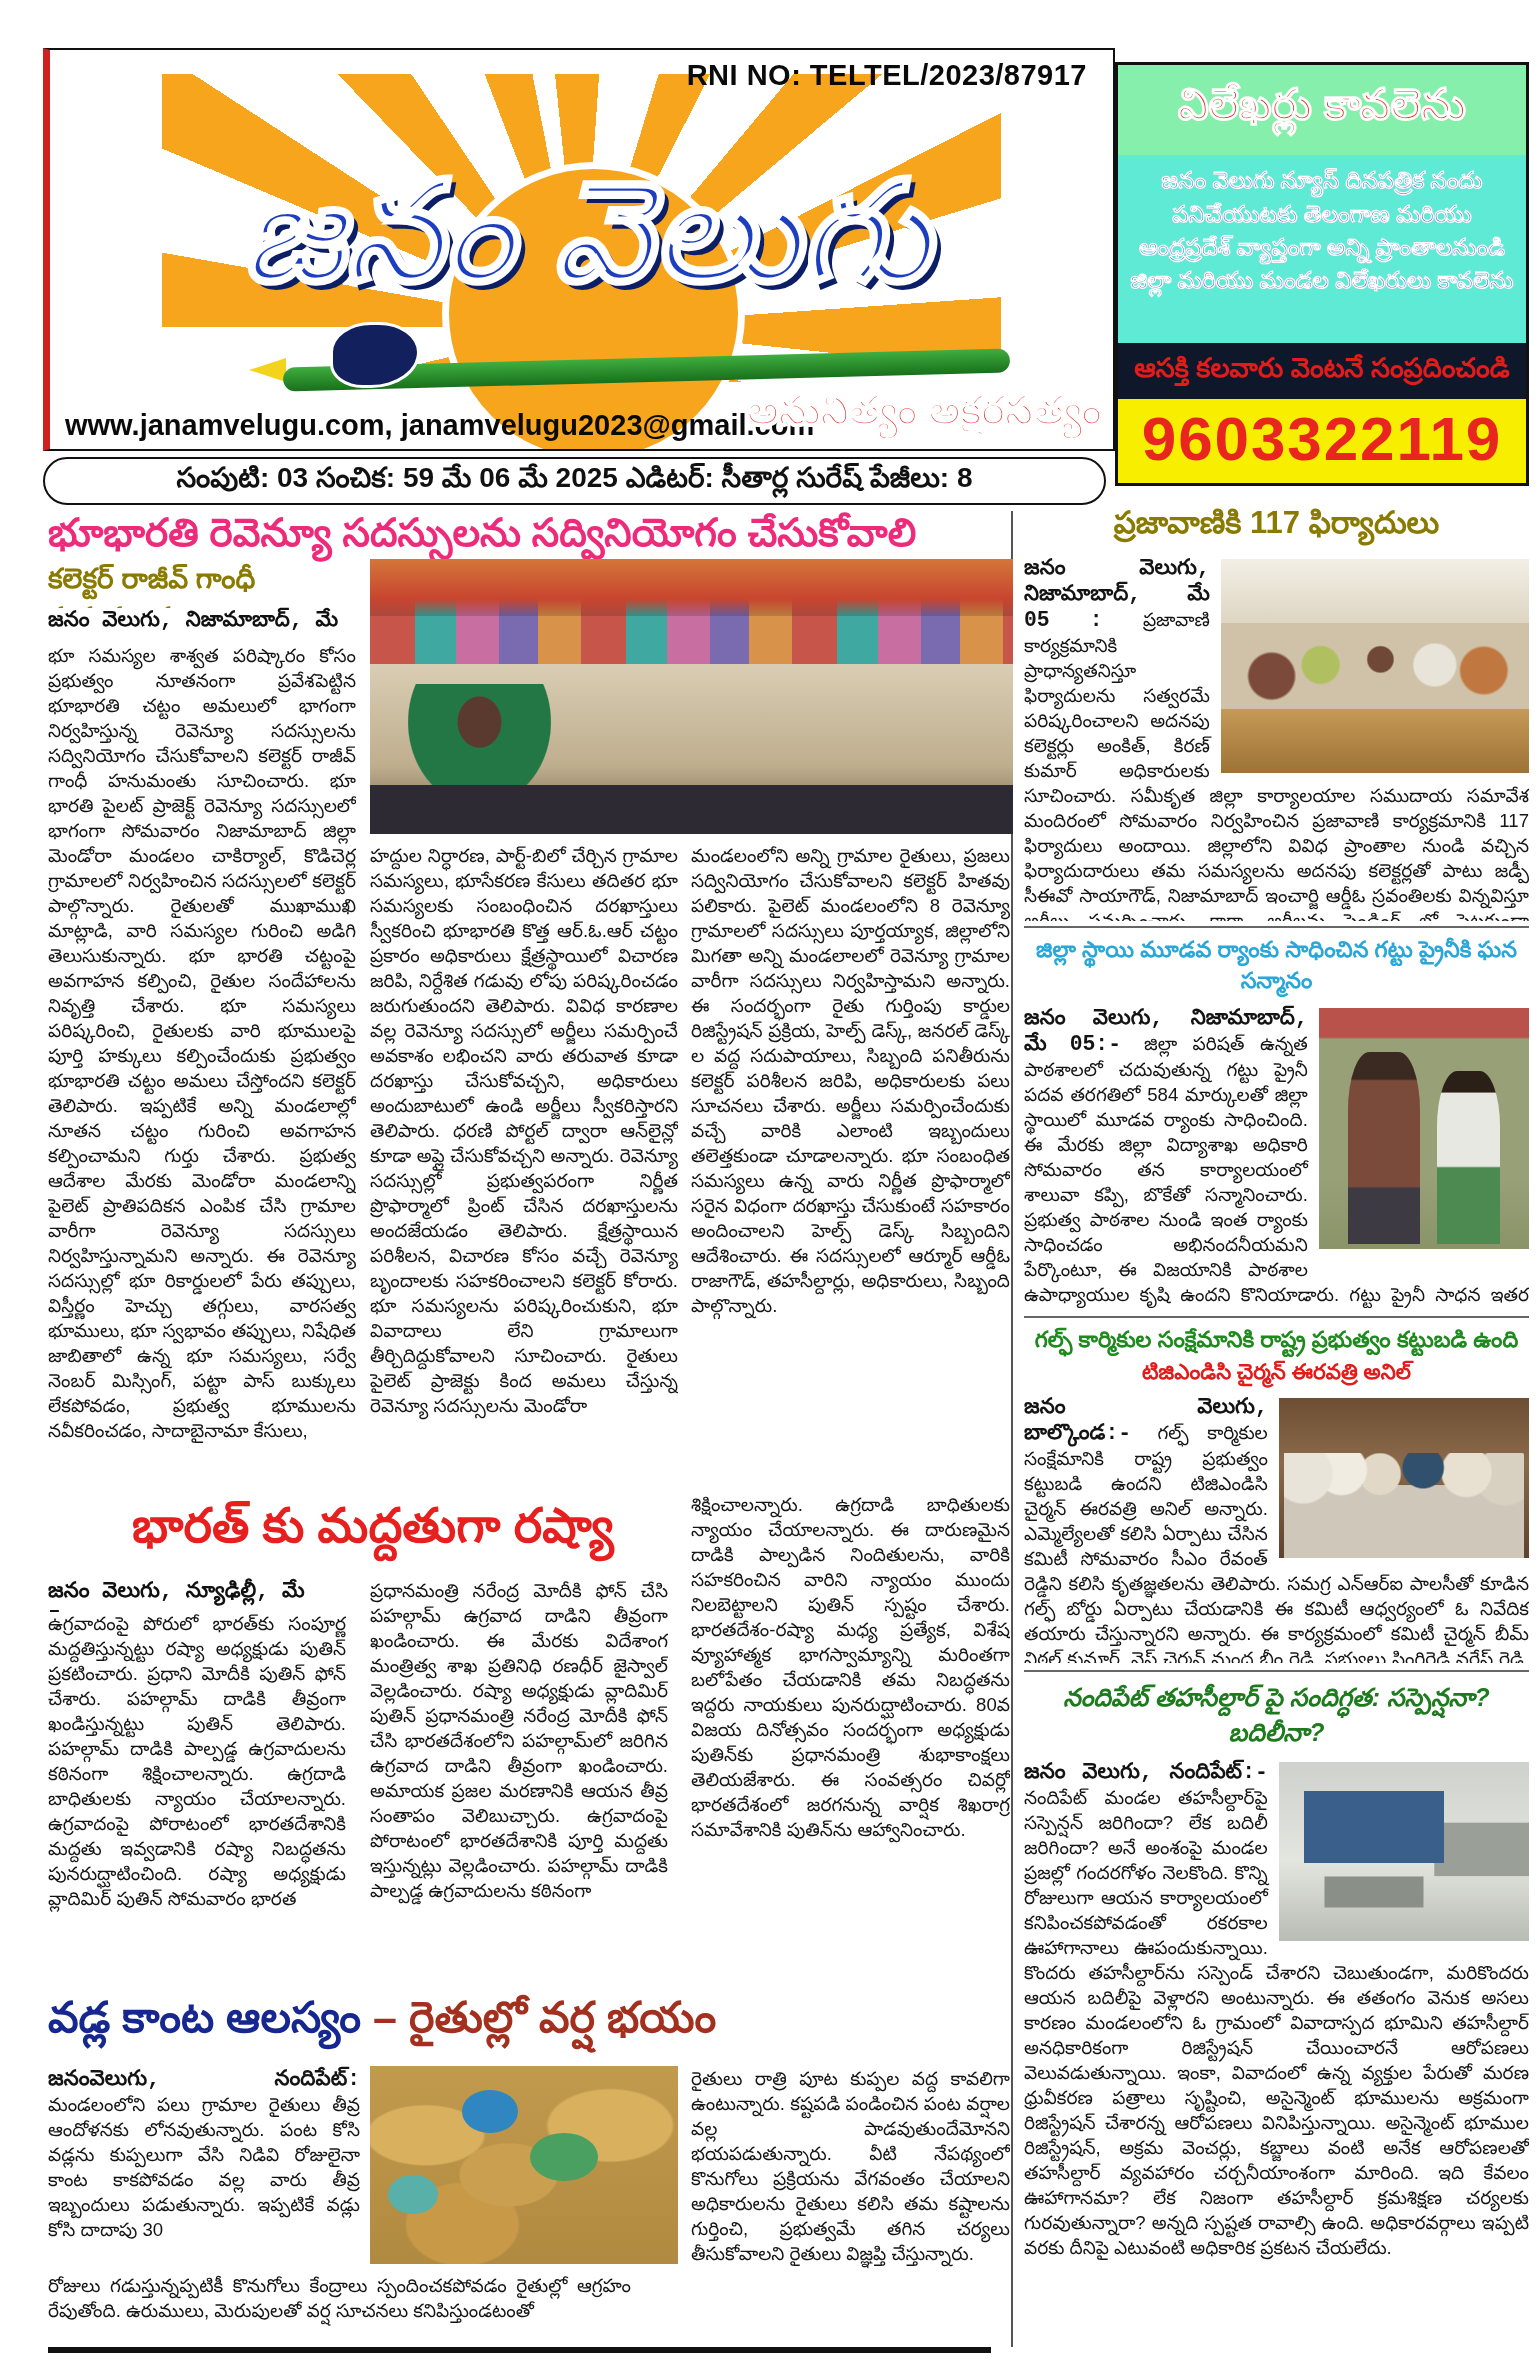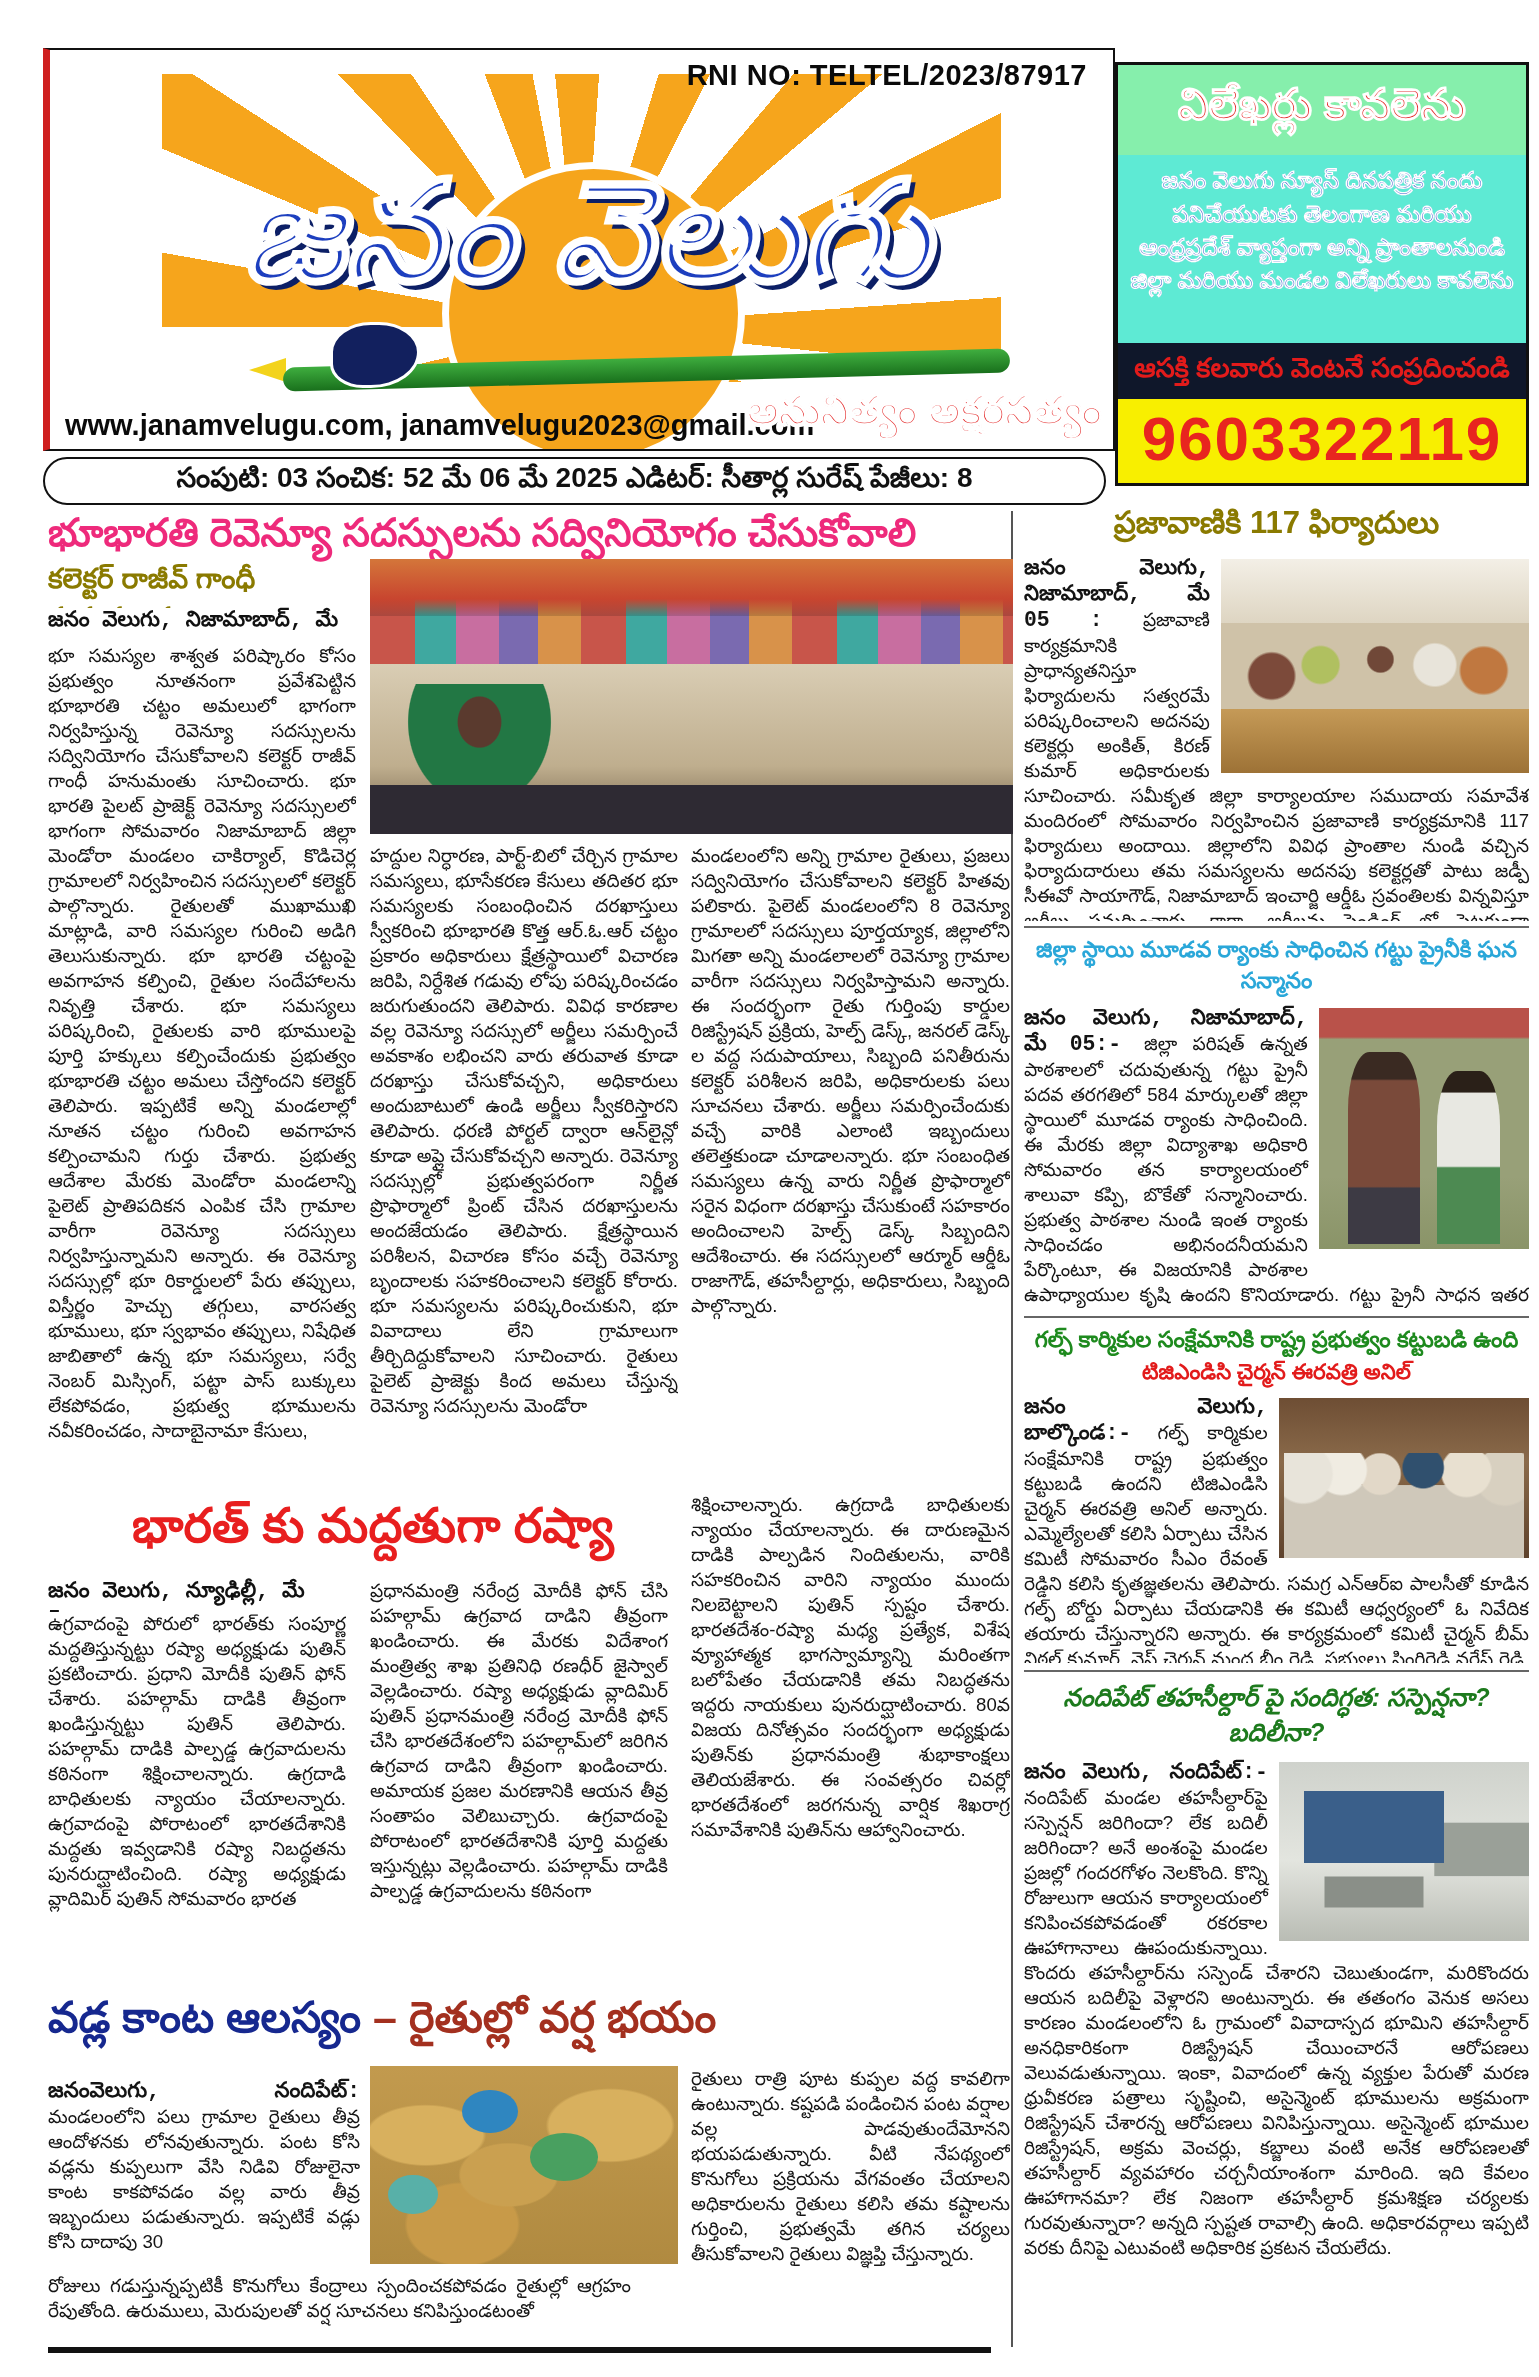--- a/index.html
+++ b/index.html
@@ -143,21 +143,21 @@
     <div class="tagline">అనునిత్యం అక్షరసత్యం</div>
   </div>
 
   <div class="adbox">
     <div class="ad-title">విలేఖర్లు కావలెను</div>
     <div class="ad-body">జనం వెలుగు న్యూస్ దినపత్రిక నందు పనిచేయుటకు తెలంగాణ మరియు ఆంధ్రప్రదేశ్ వ్యాప్తంగా అన్ని ప్రాంతాలనుండి జిల్లా మరియు మండల విలేఖరులు కావలెను</div>
     <div class="ad-cta">ఆసక్తి కలవారు వెంటనే సంప్రదించండి</div>
     <div class="ad-phone">9603322119</div>
   </div>
 
-  <div class="datebar">సంపుటి: 03 సంచిక: 52  మే 06 మే  2025  ఎడిటర్: సీతార్ల సురేష్  పేజీలు: 8</div>
+  <div class="datebar">సంపుటి: 03 సంచిక: 59  మే 06 మే  2025  ఎడిటర్: సీతార్ల సురేష్  పేజీలు: 8</div>
 
   <div class="headline-main">భూభారతి రెవెన్యూ సదస్సులను సద్వినియోగం చేసుకోవాలి</div>
 
   <div class="vdiv"></div>
 
   <div class="art1">
     <div class="col" style="left:0;top:3.7px;width:315px;height:45px;"><span class="sub-olive">కలెక్టర్ రాజీవ్ గాంధీ హనుమంతు</span></div>
     <div class="col" style="left:0;top:48px;width:315px;height:32px;"><span class="byline">జనం వెలుగు, నిజామాబాద్, మే 05 :</span></div>
     <div class="col bodytxt" style="left:0;top:84px;width:308px;height:834px;">భూ సమస్యల శాశ్వత పరిష్కారం కోసం ప్రభుత్వం నూతనంగా ప్రవేశపెట్టిన భూభారతి చట్టం అమలులో భాగంగా నిర్వహిస్తున్న రెవెన్యూ సదస్సులను సద్వినియోగం చేసుకోవాలని కలెక్టర్ రాజీవ్ గాంధీ హనుమంతు సూచించారు. భూ భారతి పైలట్ ప్రాజెక్ట్ రెవెన్యూ సదస్సులలో భాగంగా సోమవారం నిజామాబాద్ జిల్లా మెండోరా మండలం చాకిర్యాల్, కొడిచెర్ల గ్రామాలలో నిర్వహించిన సదస్సులలో కలెక్టర్ పాల్గొన్నారు. రైతులతో ముఖాముఖి మాట్లాడి, వారి సమస్యల గురించి అడిగి తెలుసుకున్నారు. భూ భారతి చట్టంపై అవగాహన కల్పించి, రైతుల సందేహాలను నివృత్తి చేశారు. భూ సమస్యలు పరిష్కరించి, రైతులకు వారి భూములపై పూర్తి హక్కులు కల్పించేందుకు ప్రభుత్వం భూభారతి చట్టం అమలు చేస్తోందని కలెక్టర్ తెలిపారు. ఇప్పటికే అన్ని మండలాల్లో నూతన చట్టం గురించి అవగాహన కల్పించామని గుర్తు చేశారు. ప్రభుత్వ ఆదేశాల మేరకు మెండోరా మండలాన్ని పైలెట్ ప్రాతిపదికన ఎంపిక చేసి గ్రామాల వారీగా రెవెన్యూ సదస్సులు నిర్వహిస్తున్నామని అన్నారు. ఈ రెవెన్యూ సదస్సుల్లో భూ రికార్డులలో పేరు తప్పులు, విస్తీర్ణం హెచ్చు తగ్గులు, వారసత్వ భూములు, భూ స్వభావం తప్పులు, నిషేధిత జాబితాలో ఉన్న భూ సమస్యలు, సర్వే నెంబర్ మిస్సింగ్, పట్టా పాస్ బుక్కులు లేకపోవడం, ప్రభుత్వ భూములను నవీకరించడం, సాదాబైనామా కేసులు,</div>
     <div class="photo" style="position:absolute;left:322px;top:0;width:643px;height:275px;">
@@ -174,21 +174,21 @@
     <div class="col" style="left:0;top:86px;width:298px;height:34px;"><span class="byline">జనం వెలుగు, న్యూఢిల్లీ, మే 5:-</span></div>
     <div class="col bodytxt" style="left:0;top:119px;width:298px;height:373px;">ఉగ్రవాదంపై పోరులో భారత్‌కు సంపూర్ణ మద్దతిస్తున్నట్టు రష్యా అధ్యక్షుడు పుతిన్ ప్రకటించారు. ప్రధాని మోదీకి పుతిన్ ఫోన్ చేశారు. పహల్గామ్ దాడికి తీవ్రంగా ఖండిస్తున్నట్టు పుతిన్ తెలిపారు. పహల్గామ్ దాడికి పాల్పడ్డ ఉగ్రవాదులను కఠినంగా శిక్షించాలన్నారు. ఉగ్రదాడి బాధితులకు న్యాయం చేయాలన్నారు. ఉగ్రవాదంపై పోరాటంలో భారతదేశానికి మద్దతు ఇవ్వడానికి రష్యా నిబద్ధతను పునరుద్ఘాటించింది. రష్యా అధ్యక్షుడు వ్లాదిమిర్ పుతిన్ సోమవారం భారత</div>
     <div class="col bodytxt" style="left:322px;top:86px;width:298px;height:406px;">ప్రధానమంత్రి నరేంద్ర మోదీకి ఫోన్ చేసి పహల్గామ్ ఉగ్రవాద దాడిని తీవ్రంగా ఖండించారు. ఈ మేరకు విదేశాంగ మంత్రిత్వ శాఖ ప్రతినిధి రణధీర్ జైస్వాల్ వెల్లడించారు. రష్యా అధ్యక్షుడు వ్లాదిమిర్ పుతిన్ ప్రధానమంత్రి నరేంద్ర మోదీకి ఫోన్ చేసి భారతదేశంలోని పహల్గామ్‌లో జరిగిన ఉగ్రవాద దాడిని తీవ్రంగా ఖండించారు. అమాయక ప్రజల మరణానికి ఆయన తీవ్ర సంతాపం వెలిబుచ్చారు. ఉగ్రవాదంపై పోరాటంలో భారతదేశానికి పూర్తి మద్దతు ఇస్తున్నట్లు వెల్లడించారు. పహల్గామ్ దాడికి పాల్పడ్డ ఉగ్రవాదులను కఠినంగా</div>
     <div class="col bodytxt" style="left:643px;top:0;width:319px;height:492px;">శిక్షించాలన్నారు. ఉగ్రదాడి బాధితులకు న్యాయం చేయాలన్నారు. ఈ దారుణమైన దాడికి పాల్పడిన నిందితులను, వారికి సహకరించిన వారిని న్యాయం ముందు నిలబెట్టాలని పుతిన్ స్పష్టం చేశారు. భారతదేశం-రష్యా మధ్య ప్రత్యేక, విశేష వ్యూహాత్మక భాగస్వామ్యాన్ని మరింతగా బలోపేతం చేయడానికి తమ నిబద్ధతను ఇద్దరు నాయకులు పునరుద్ఘాటించారు. 80వ విజయ దినోత్సవం సందర్భంగా అధ్యక్షుడు పుతిన్‌కు ప్రధానమంత్రి శుభాకాంక్షలు తెలియజేశారు. ఈ సంవత్సరం చివర్లో భారతదేశంలో జరగనున్న వార్షిక శిఖరాగ్ర సమావేశానికి పుతిన్‌ను ఆహ్వానించారు.</div>
   </div>
 
   <div class="artpd">
     <div class="pd-headline">
       <span class="pd-blue">వడ్ల కాంట ఆలస్యం</span><span class="pd-dash"> – </span><span class="pd-red">రైతుల్లో వర్ష భయం</span>
     </div>
-    <div class="col bodytxt" style="left:0;top:85px;width:312px;height:203px;">
+    <div class="col bodytxt" style="left:0;top:73px;width:312px;height:203px;">
       <span class="byline">జనంవెలుగు, నందిపేట్: </span><span>మండలంలోని పలు గ్రామాల రైతులు తీవ్ర ఆందోళనకు లోనవుతున్నారు. పంట కోసి వడ్లను కుప్పలుగా వేసి నిడివి రోజులైనా కాంట కాకపోవడం వల్ల వారు తీవ్ర ఇబ్బందులు పడుతున్నారు. ఇప్పటికే వడ్లు కోసి దాదాపు 30</span>
     </div>
     <div class="photo" style="position:absolute;left:322px;top:73px;width:308px;height:198px;">
       <div class="ph-grain"></div>
       <div class="ph-tarp1"></div>
       <div class="ph-tarp2"></div>
       <div class="ph-tarp3"></div>
     </div>
     <div class="col bodytxt" style="left:643px;top:73px;width:319px;height:280px;">
       <span>రైతులు రాత్రి పూట కుప్పల వద్ద కావలిగా ఉంటున్నారు. కష్టపడి పండించిన పంట వర్షాల వల్ల పాడవుతుందేమోనని భయపడుతున్నారు. వీటి నేపథ్యంలో కొనుగోలు ప్రక్రియను వేగవంతం చేయాలని</span>

